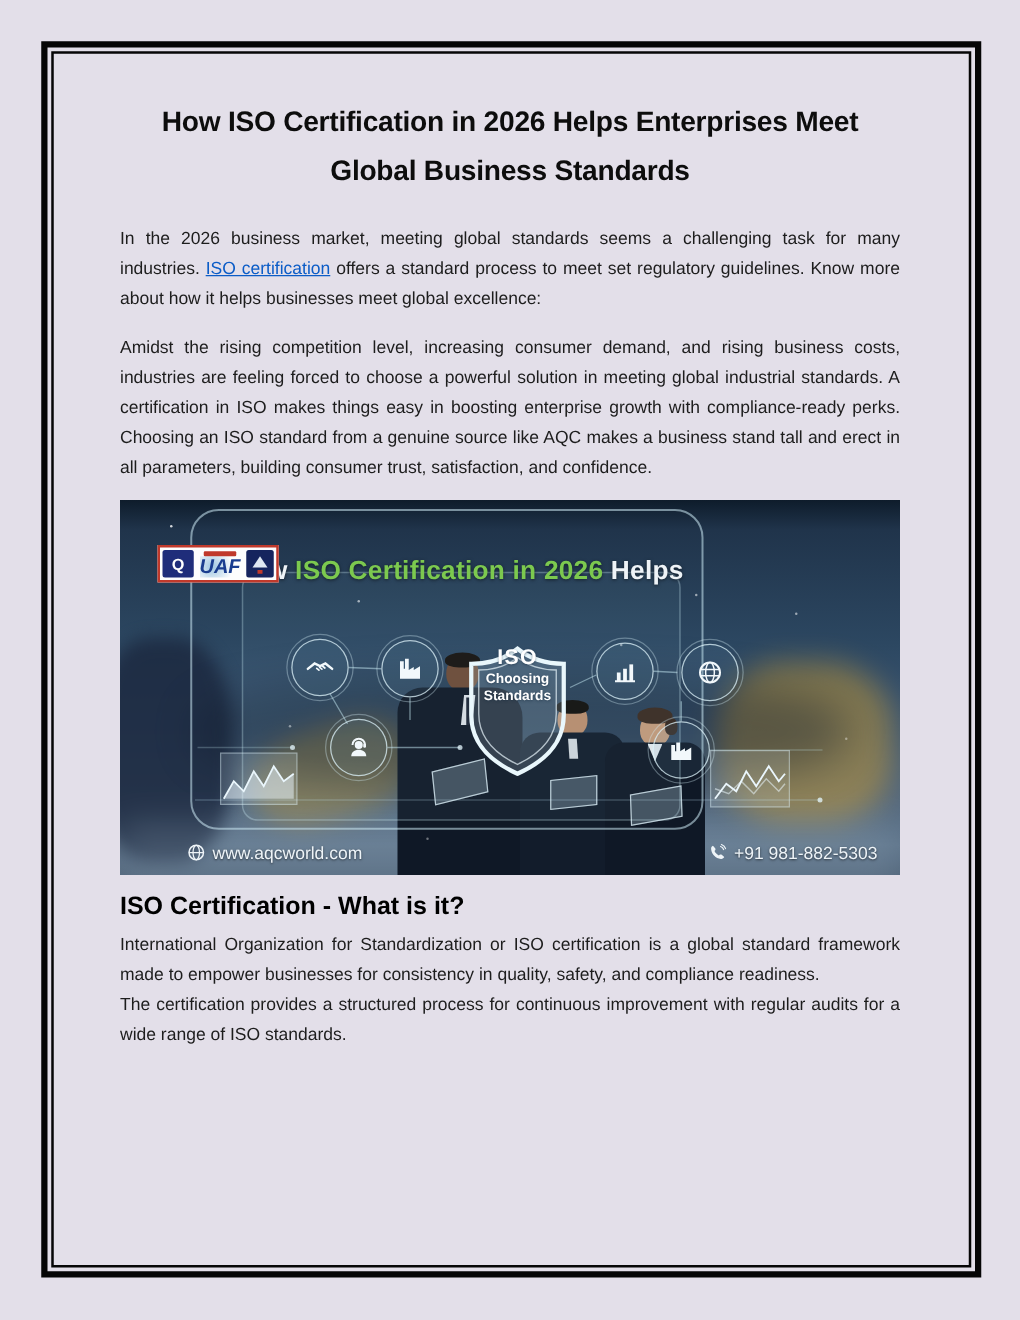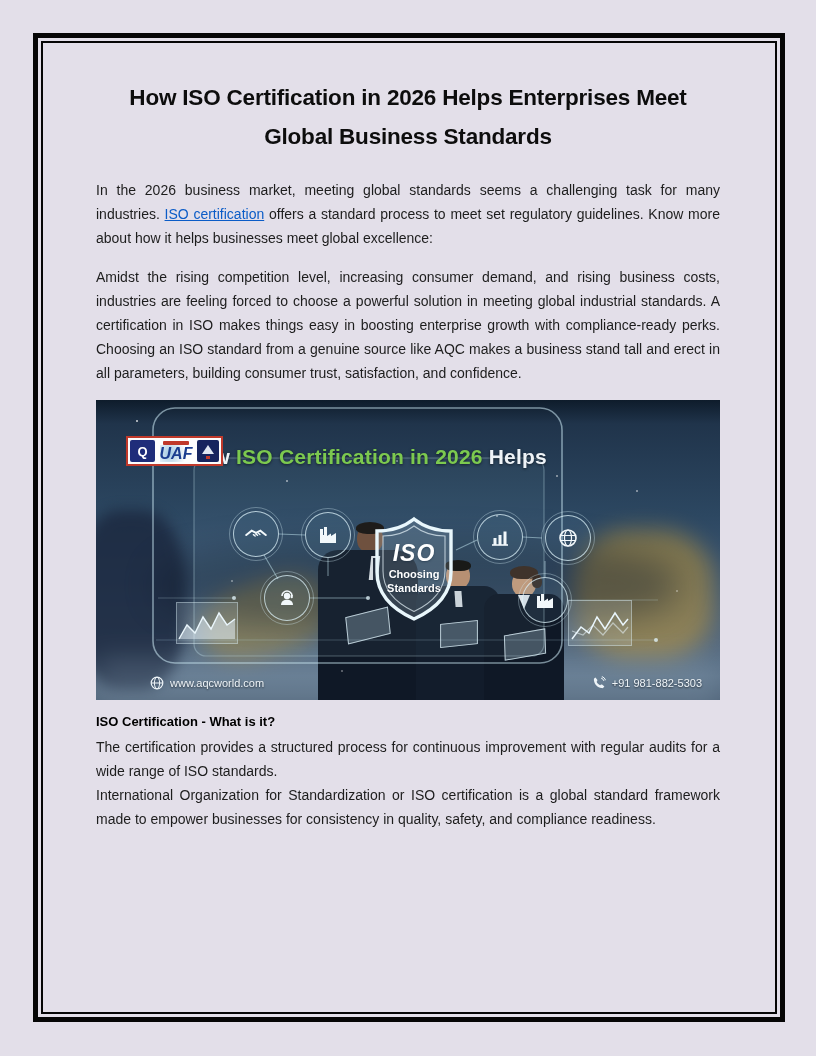--- a/index.html
+++ b/index.html
@@ -15,21 +15,21 @@
   .frame-inner{position:absolute;inset:3px;border:2px solid #060606;}
   
   .content{position:absolute;left:96px;top:44px;width:624px;}
   h1.doc-title{
     font-size:22.5px;line-height:39px;font-weight:bold;color:#0d0d0d;
     text-align:center;margin:34px 0 22px;letter-spacing:-.2px;
   }
   p.body{font-size:14px;line-height:24px;text-align:justify;margin:0 0 15px;color:#1d1d1d;}
   p.body .blk{display:block;}
   a.doclink{color:#0b5cc7;text-decoration:underline;}
-  h2.sec-head{font-size:13px;font-weight:bold;color:#000;margin:14px 0 6px;}
+  h2.sec-head{font-size:20px;font-weight:bold;color:#000;margin:14px 0 6px;}
   
   .banner{position:relative;width:624px;height:300px;margin:13px 0 14px;overflow:hidden;
     background:linear-gradient(180deg,#0e1c2b 0%,#20344b 8%,#2c4761 38%,#3e5874 62%,#54697f 80%,#5d7389 92%,#4f6378 100%);}
   .banner *{box-sizing:border-box;}
   .blob{position:absolute;border-radius:40%;}
   .wires,.bnr-abs{position:absolute;left:0;top:0;}
   .icn{position:absolute;width:46px;height:46px;border-radius:50%;
     border:1.5px solid rgba(222,243,250,.75);display:flex;align-items:center;justify-content:center;
     background:rgba(120,170,200,.10);z-index:5;}
   .icn::before{content:"";position:absolute;inset:-5px;border:1px solid rgba(215,240,250,.35);border-radius:50%;}
@@ -45,29 +45,29 @@
   .lg2{flex:1;position:relative;text-align:center;line-height:1;}
   .lg2 .redbar{display:block;height:4px;margin:0 6px 1px;background:#c0392b;border-radius:1px;}
   .lg2 .uaf{font-size:16px;font-weight:bold;font-style:italic;color:#1a3d8f;
     background:radial-gradient(circle at 30% 50%, rgba(46,134,193,.45), transparent 70%);}
   .lg3{width:22px;height:22px;background:#16245e;border-radius:2px;position:relative;}
   .lg3::before{content:"";position:absolute;left:5px;top:5px;border-left:6px solid transparent;
     border-right:6px solid transparent;border-bottom:9px solid #dfe7f2;}
   .lg3::after{content:"";position:absolute;left:9px;bottom:3px;width:4px;height:3px;background:#c0392b;}
   .shield-txt{position:absolute;left:276px;top:116px;width:84px;height:106px;z-index:6;
     text-align:center;color:#fff;text-shadow:0 1px 2px rgba(20,40,60,.5);}
-  .shield-txt .iso{font-size:23px;font-weight:bold;letter-spacing:1px;margin-top:24px;font-style:italic;}
+  .shield-txt .iso{font-size:17px;font-weight:bold;letter-spacing:1px;}
   .shield-txt .sub{font-size:11px;font-weight:bold;line-height:14px;}
   .person{position:absolute;bottom:0;z-index:3;}
   .head{position:absolute;border-radius:50% 50% 46% 46%;}
   .hair{position:absolute;border-radius:50% 50% 40% 40%;}
   .torso{position:absolute;bottom:0;}
   .tab{position:absolute;background:rgba(190,220,235,.28);border:1px solid rgba(225,244,252,.75);z-index:6;}
   .spark{position:absolute;background:rgba(225,240,248,.16);border:1px solid rgba(225,245,252,.4);z-index:5;}
-  .bnr-foot{position:absolute;bottom:10px;color:#eef4f8;font-size:11px;z-index:8;
+  .bnr-foot{position:absolute;bottom:10px;color:#eef4f8;font-size:14px;z-index:8;
     display:flex;align-items:center;gap:6px;text-shadow:0 1px 2px rgba(0,0,0,.6);}
   .stars{position:absolute;width:2px;height:2px;border-radius:50%;background:rgba(255,255,255,.8);
     box-shadow:150px 60px rgba(255,255,255,.6),260px 40px rgba(255,255,255,.5),420px 55px rgba(255,255,255,.55),
       360px 95px rgba(255,255,255,.5),500px 70px rgba(255,255,255,.55),205px 250px rgba(255,255,255,.4),
       95px 160px rgba(255,255,255,.45),540px 170px rgba(255,255,255,.4);z-index:4;}
 </style>
 </head>
 <body>
 
 <div class="frame-outer">
@@ -228,17 +228,17 @@
         <path d="M9.5 2.2a3.6 3.6 0 0 1 2.4 2.4M10.2 0.6a5.4 5.4 0 0 1 3.3 3.3" stroke="#eef4f8" stroke-width="1" fill="none" stroke-linecap="round"></path>
         </svg>
       <span>+91 981-882-5303</span>
     </div>
   </div>
 
 
   <h2 class="sec-head">ISO Certification - What is it?</h2>
 
   <p class="body" style="margin-bottom:0;">
+      <span class="blk">International Organization for Standardization or ISO certification is a global standard framework made to empower businesses for consistency in quality, safety, and compliance readiness.</span>
       <span class="blk">The certification provides a structured process for continuous improvement with regular audits for a wide range of ISO standards.</span>
-      <span class="blk">International Organization for Standardization or ISO certification is a global standard framework made to empower businesses for consistency in quality, safety, and compliance readiness.</span>
     </p>
 
 </div>
 
 </body></html>

